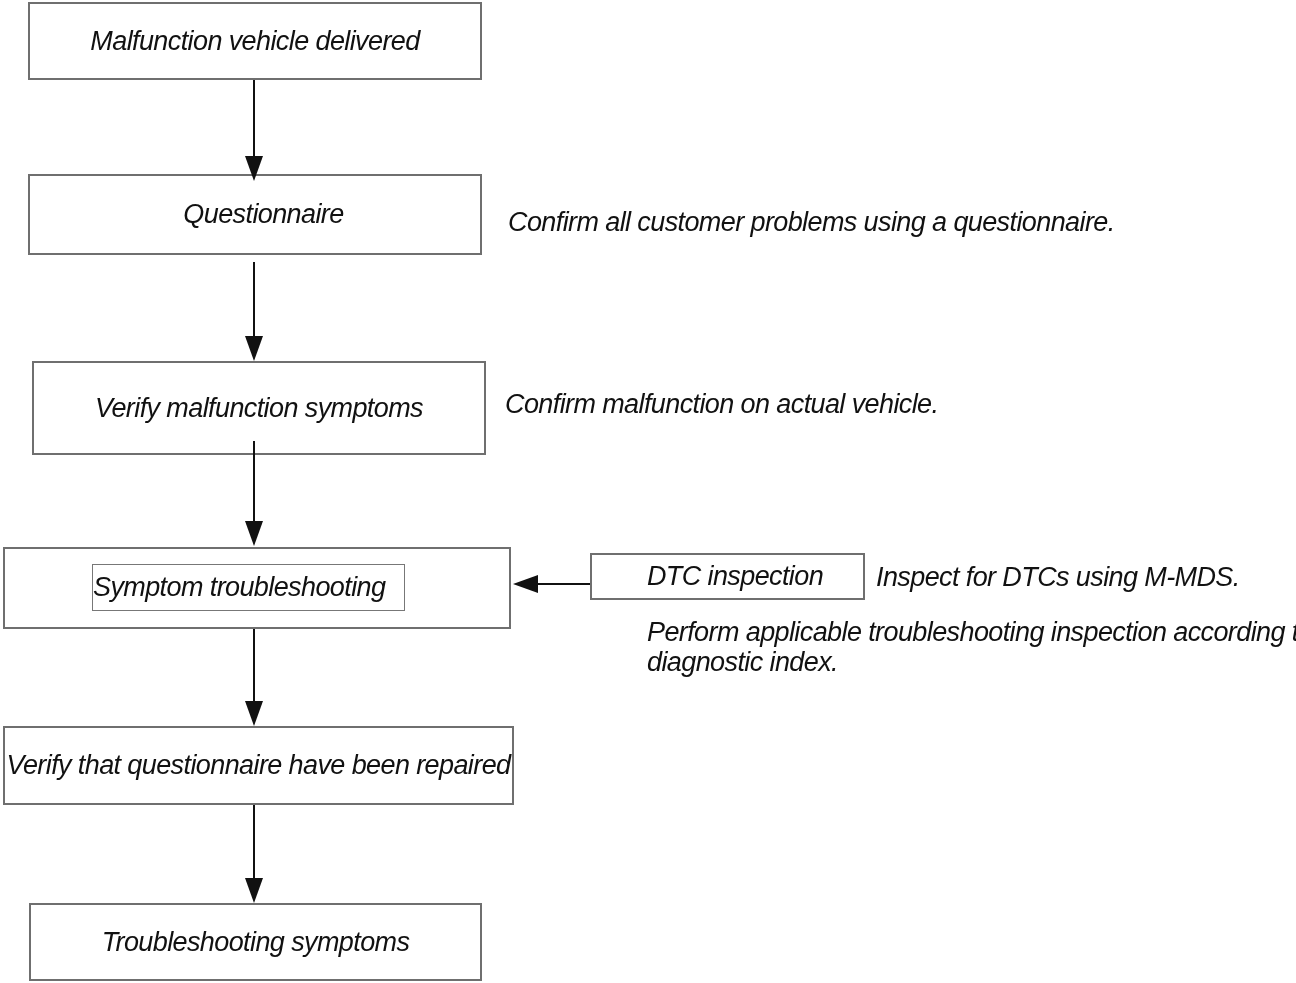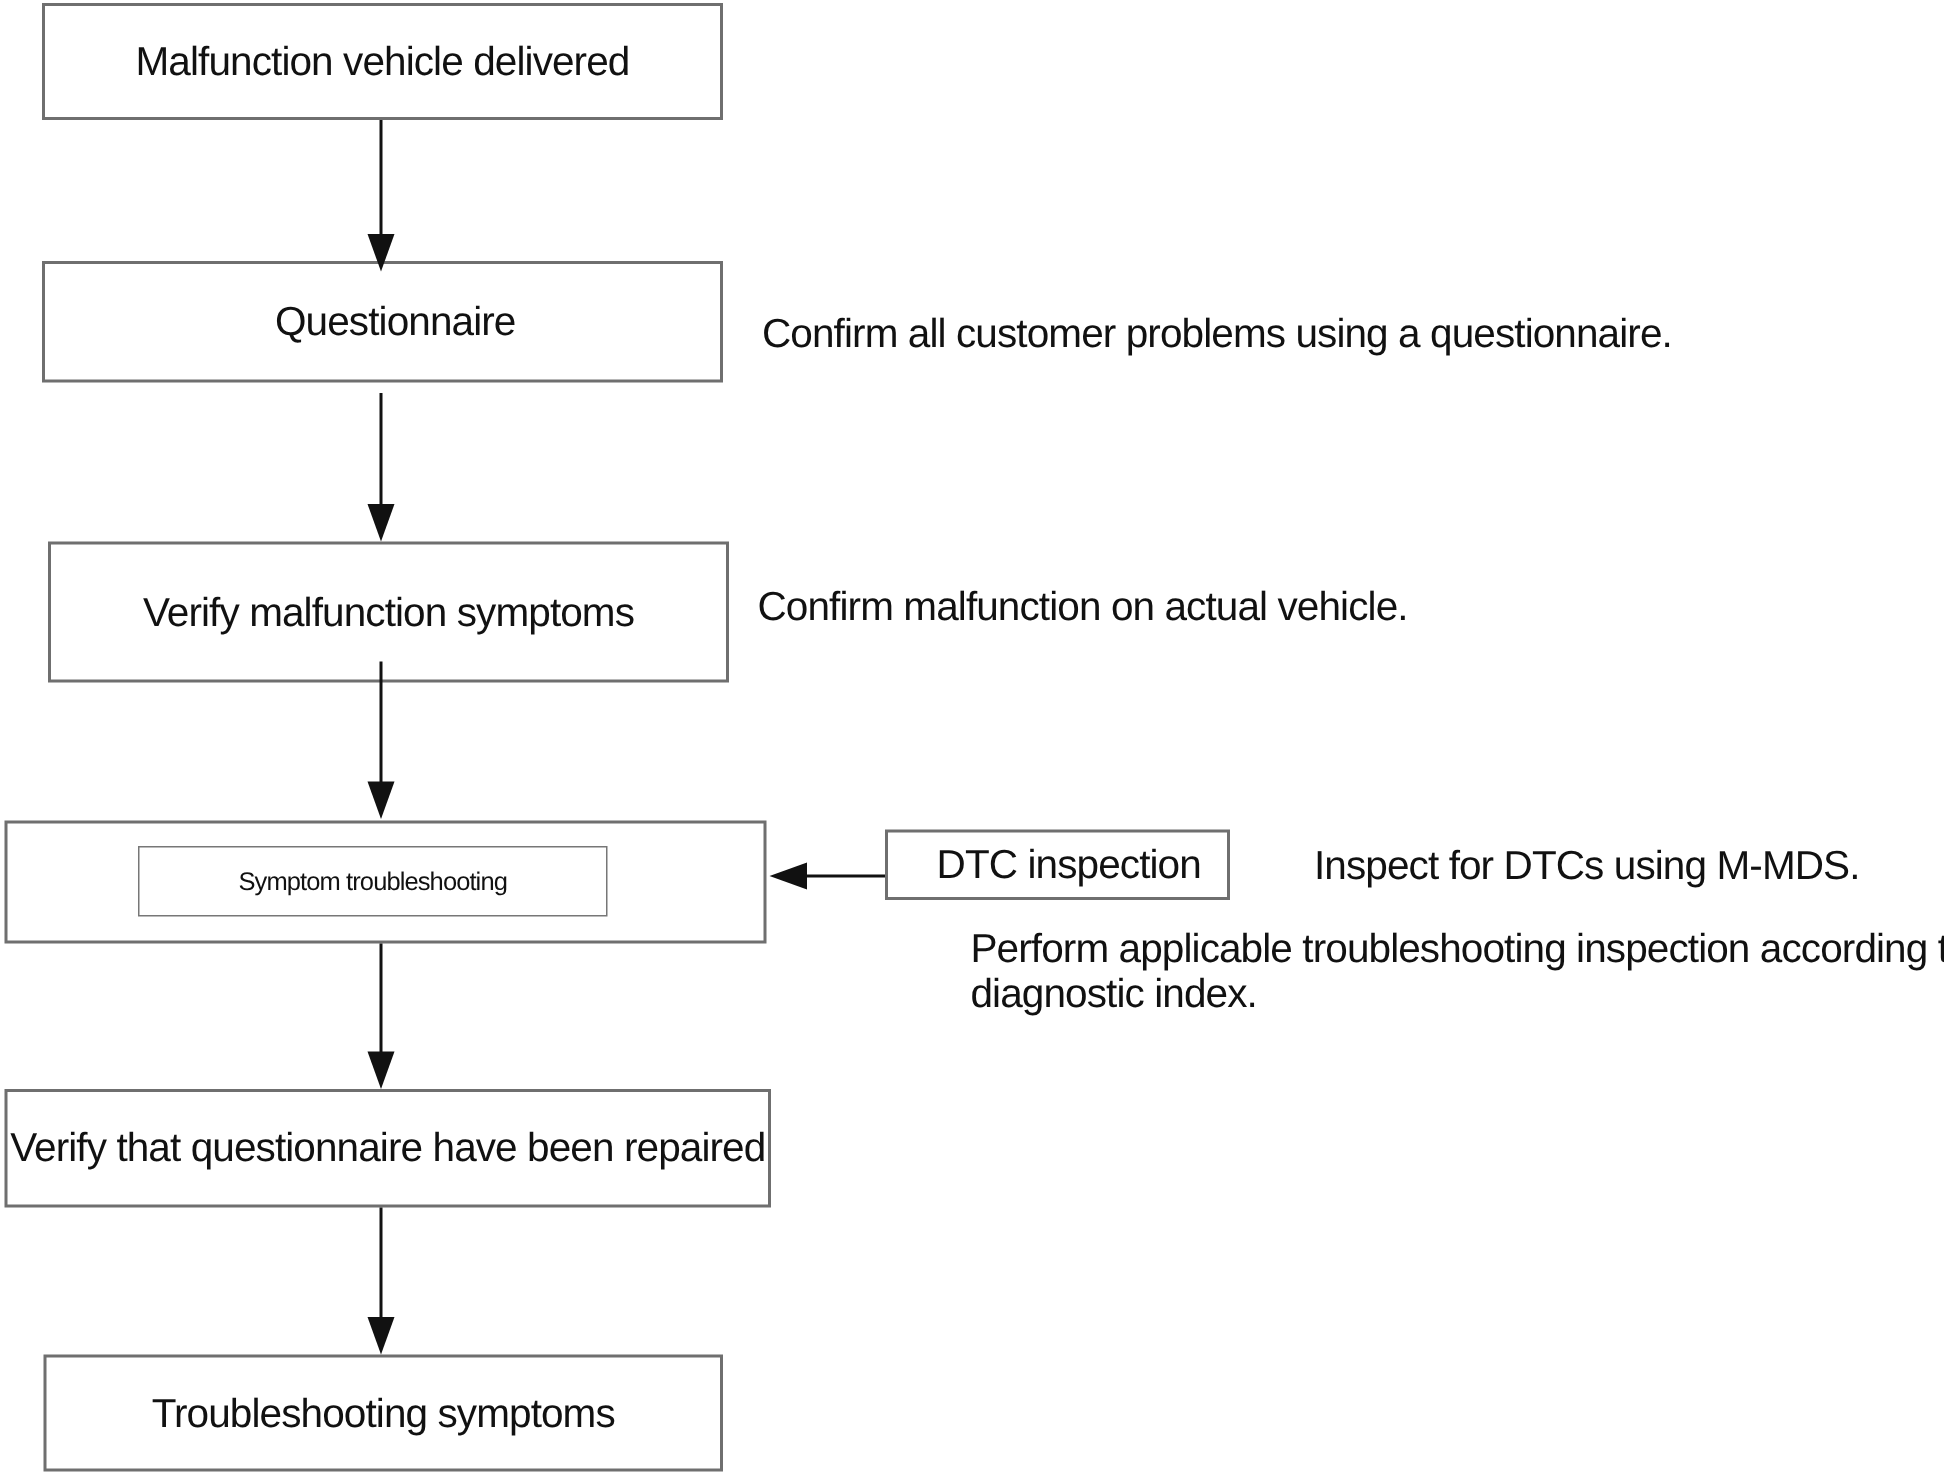--- a/index.html
+++ b/index.html
@@ -1,15 +1,15 @@
 <!DOCTYPE html>
 <html><head>
 <meta charset="utf-8">
 <style>
-  * { margin: 0; padding: 0; box-sizing: border-box; }
+  * { margin: 0; padding: 0; box-sizing: border-box; font-style: italic; }
   html, body { background: #ffffff; }
   .canvas {
     position: relative;
     width: 1296px;
     height: 983px;
     background: #ffffff;
     font-family: "Liberation Sans", sans-serif;
     color: #111111;
     overflow: hidden;
   }
@@ -24,22 +24,21 @@
     font-size: 27px;
     letter-spacing: -0.6px;
     white-space: nowrap;
   }
   .fbox-inner {
     position: absolute;
     background: #ffffff;
     border: 1.5px solid #777777;
     display: flex;
     align-items: center;
-    justify-content: center;
-    font-size: 17px;
+    font-size: 27px;
     letter-spacing: -0.6px;
     white-space: nowrap;
   }
   .note {
     position: absolute;
     font-size: 27px;
     letter-spacing: -0.6px;
     line-height: 30px;
     white-space: nowrap;
   }
@@ -57,21 +56,21 @@
     border-bottom: 9px solid transparent;
     border-right: 25px solid #111111;
   }
 
   
   #box-delivered        { left: 28px;  top: 2px;   width: 454px; height: 78px; }
   #box-questionnaire    { left: 28px;  top: 174px; width: 454px; height: 81px; padding-left: 17px; }
   #box-verify-symptoms  { left: 32px;  top: 361px; width: 454px; height: 94px; }
   #box-symptom-outer    { left: 3px;   top: 547px; width: 508px; height: 82px; }
   #box-symptom-inner    { left: 92px;  top: 564px; width: 313px; height: 47px; }
-  #box-dtc              { left: 590px; top: 553px; width: 230px; height: 47px; padding-left: 15px; }
+  #box-dtc              { left: 590px; top: 553px; width: 275px; height: 47px; padding-left: 15px; }
   #box-verify-repaired  { left: 3px;   top: 726px; width: 511px; height: 79px; }
   #box-completed        { left: 29px;  top: 903px; width: 453px; height: 78px; }
 
   
   #a1-stem { left: 253px; top: 80px;  height: 77px; }
   #a1-head { left: 245px; top: 156px; }
   #a2-stem { left: 253px; top: 262px; height: 75px; }
   #a2-head { left: 245px; top: 336px; }
   #a3-stem { left: 253px; top: 441px; height: 81px; }
   #a3-head { left: 245px; top: 521px; }

